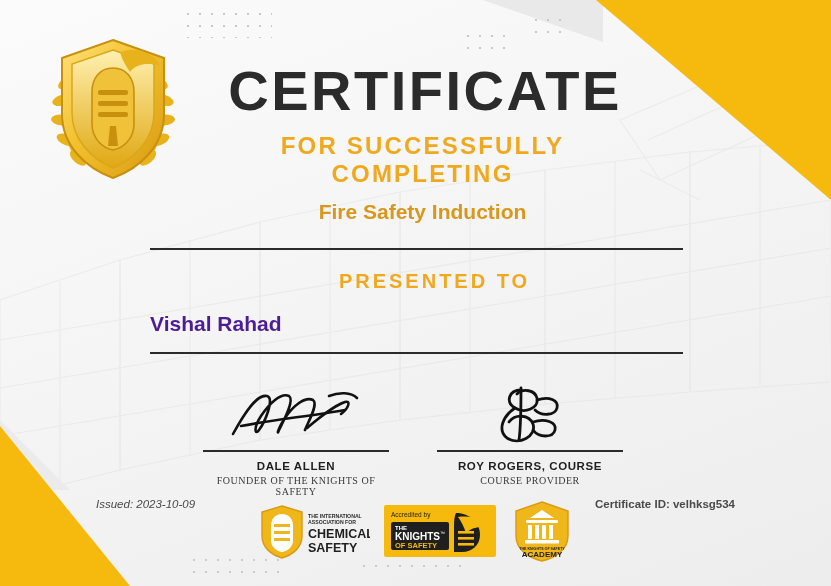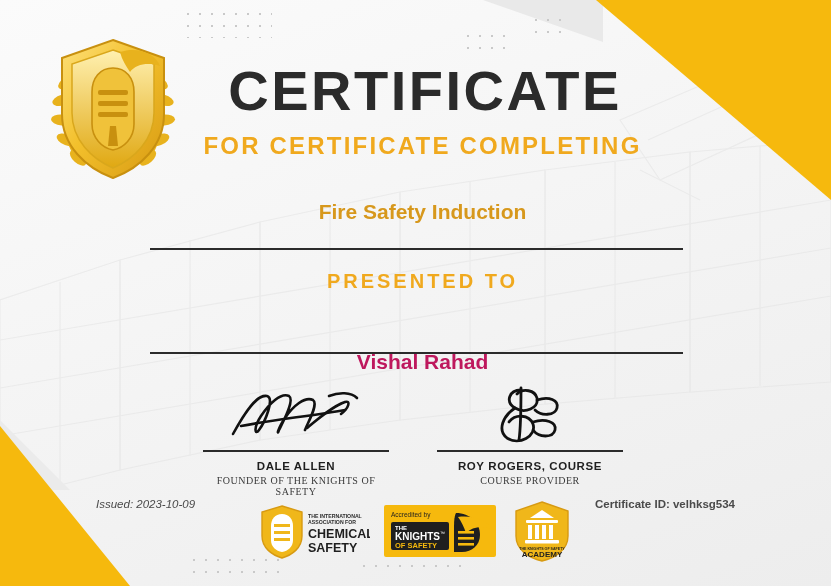--- a/index.html
+++ b/index.html
@@ -122,39 +122,38 @@
   }
   .rule {
     position: absolute;
     height: 2px;
     background: #2b2b2b;
   }
   .rule-top { left: 150px; top: 248px; width: 533px; }
   .rule-bottom { left: 150px; top: 352px; width: 533px; }
   .presented {
     position: absolute;
-    left: 150px;
+    left: 162px;
     top: 270px;
     width: 545px;
     text-align: center;
     font-size: 20px;
     font-weight: bold;
     letter-spacing: 3px;
     color: #f0a91e;
   }
   .recipient {
     position: absolute;
     left: 150px;
     top: 312px;
     width: 545px;
-    text-align: center;
+    text-align: left;
     font-size: 21px;
     font-weight: bold;
-    color: #be185d;
-    margin-top: 38px;
+    color: #4c1d95;
   }
 
   
   .sig-block {
     position: absolute;
     width: 186px;
     text-align: center;
   }
   .sig-left { left: 203px; top: 380px; }
   .sig-right { left: 437px; top: 380px; }
@@ -291,21 +290,21 @@
       <path d="M75 40 C88 40 96 50 96 64 L96 96 C96 110 86 120 75 122 C64 120 54 110 54 96 L54 64 C54 50 62 40 75 40 Z" fill="#f0c23a" stroke="#c8900f" stroke-width="1.6"></path>
       <rect x="60" y="62" width="30" height="5" rx="2" fill="#c8900f"></rect>
       <rect x="60" y="73" width="30" height="5" rx="2" fill="#c8900f"></rect>
       <rect x="60" y="84" width="30" height="5" rx="2" fill="#c8900f"></rect>
       <path d="M82 24 C100 18 118 26 122 38 C110 34 98 36 92 44 C88 38 84 32 82 24 Z" fill="#e8b21d"></path>
       <path d="M72 98 L78 98 L80 118 L70 118 Z" fill="#c8900f"></path>
     </g>
   </svg>
 
   <div class="title">CERTIFICATE</div>
-  <div class="subtitle">FOR CERTIFICATE COMPLETING</div>
+  <div class="subtitle">FOR SUCCESSFULLY COMPLETING</div>
   <div class="course">Fire Safety Induction</div>
 
   <div class="rule rule-top"></div>
   <div class="presented">PRESENTED TO</div>
   <div class="recipient">Vishal Rahad</div>
   <div class="rule rule-bottom"></div>
 
   <div class="sig-block sig-left">
     <div class="sig-img">
       <svg width="170" height="64" viewBox="0 0 170 64">

